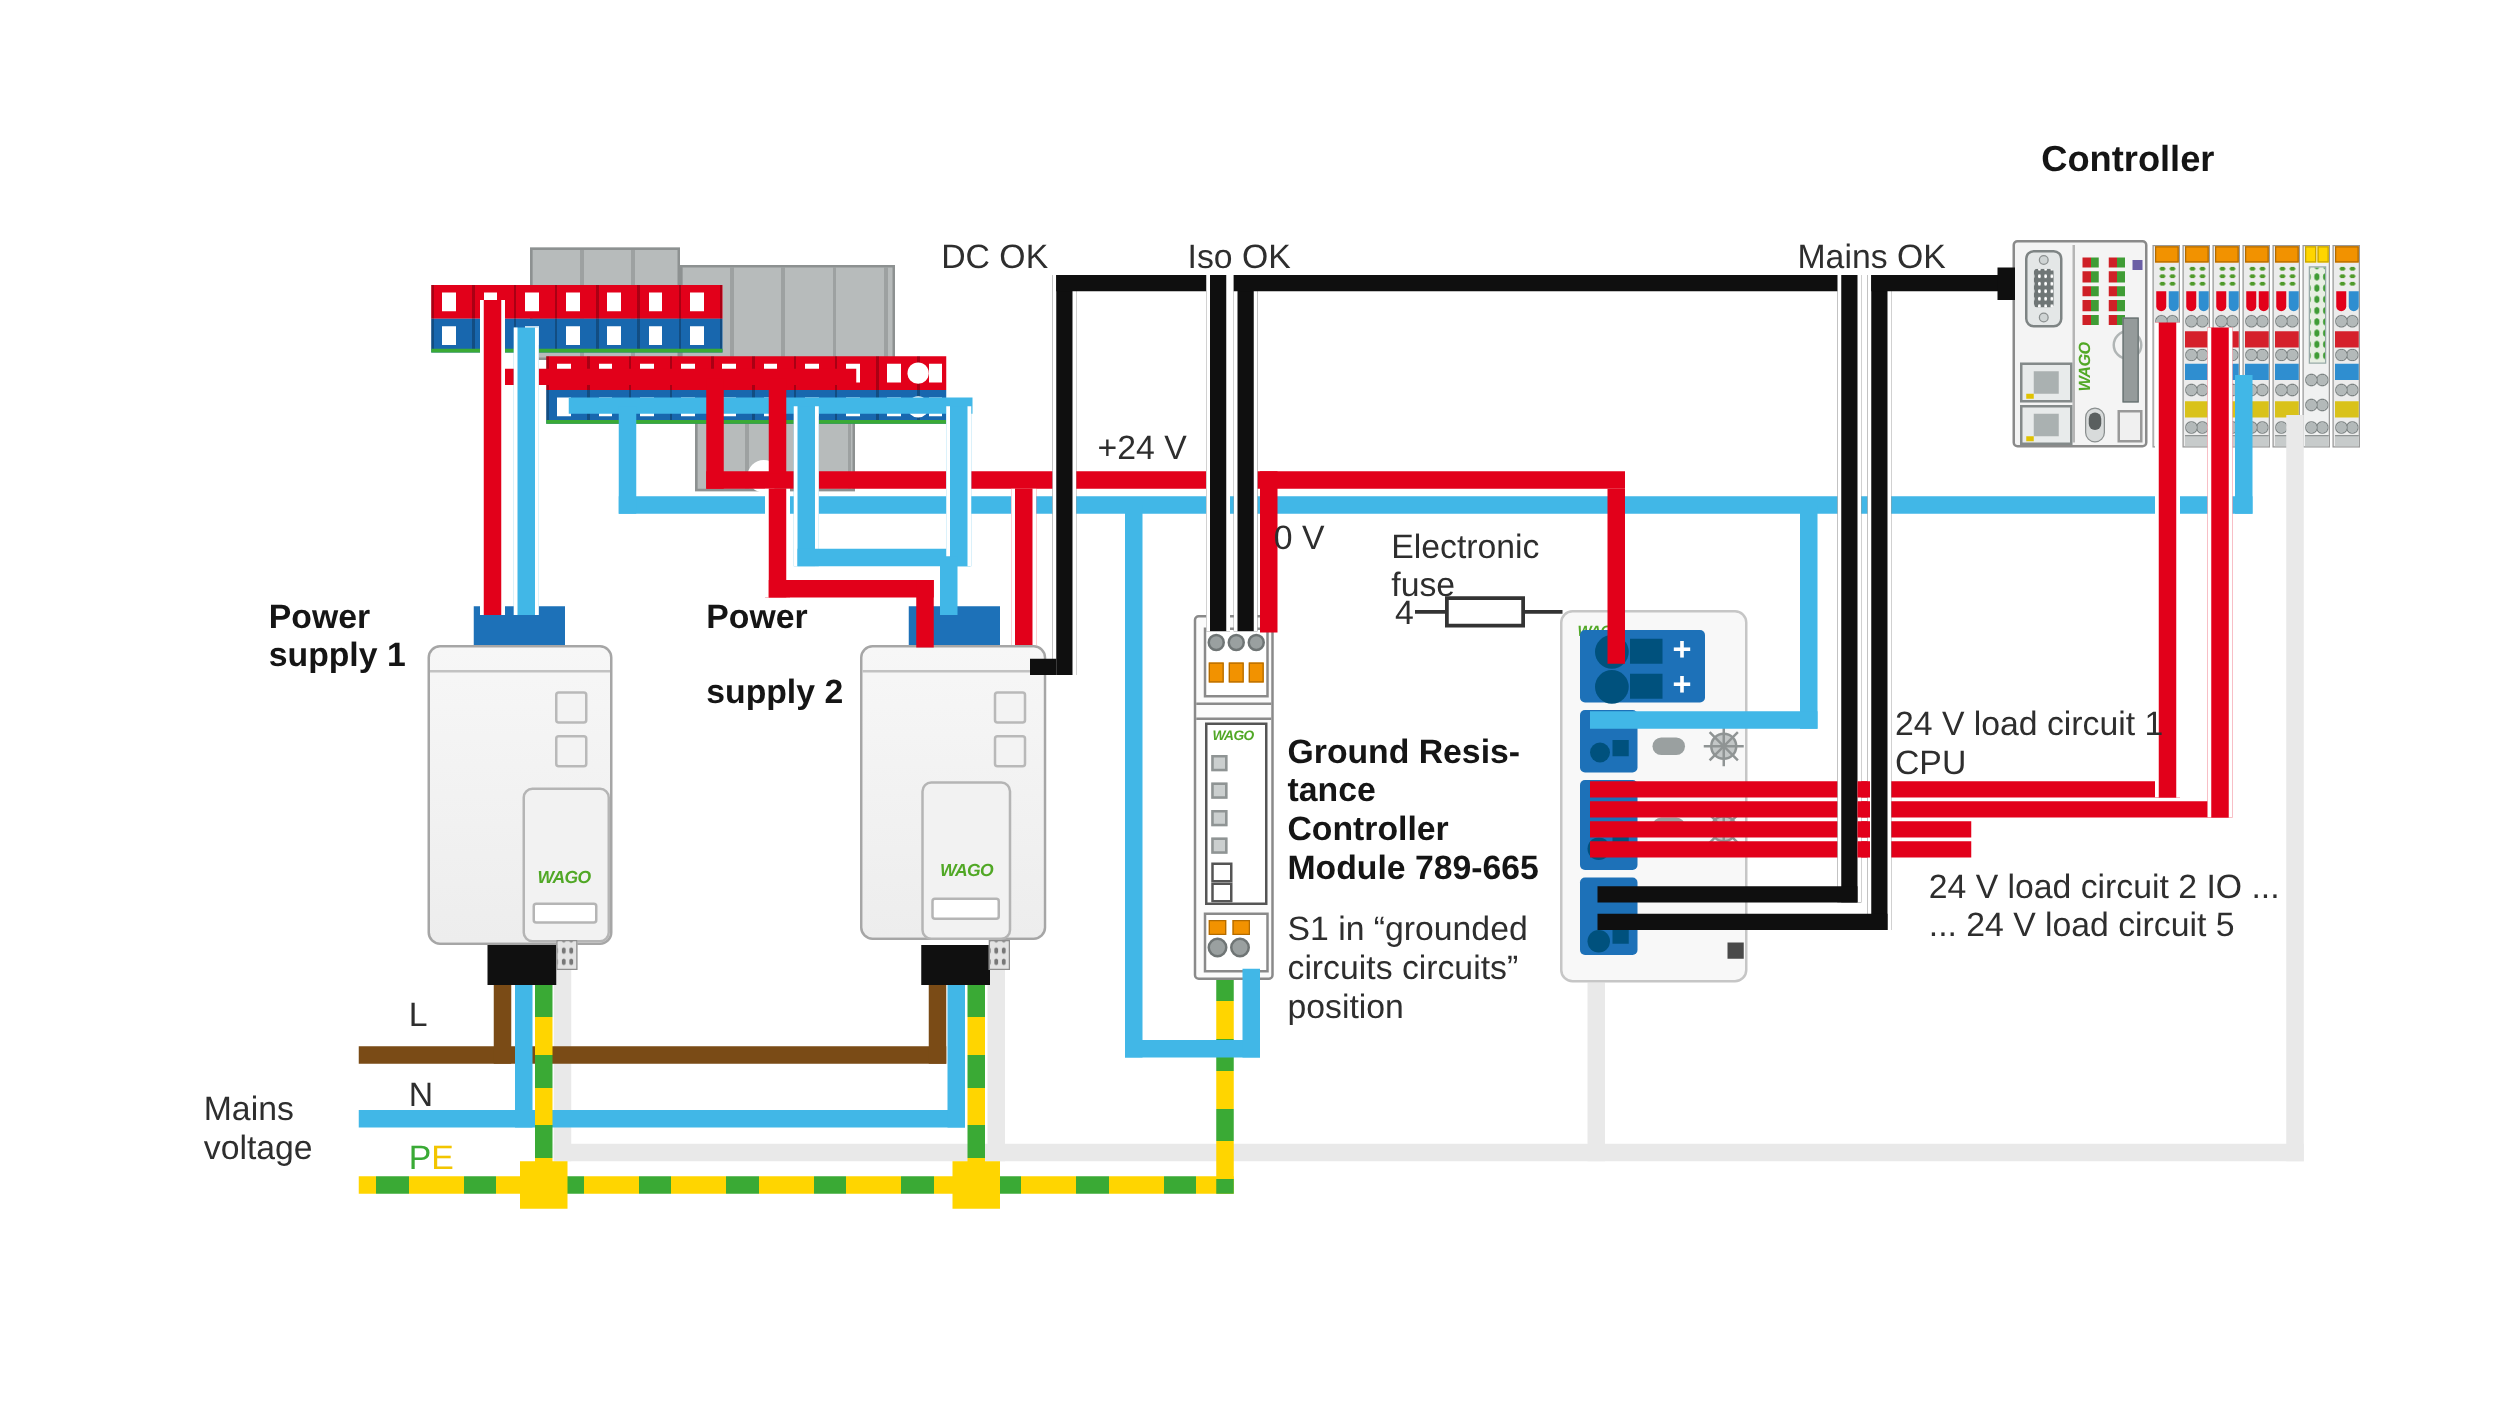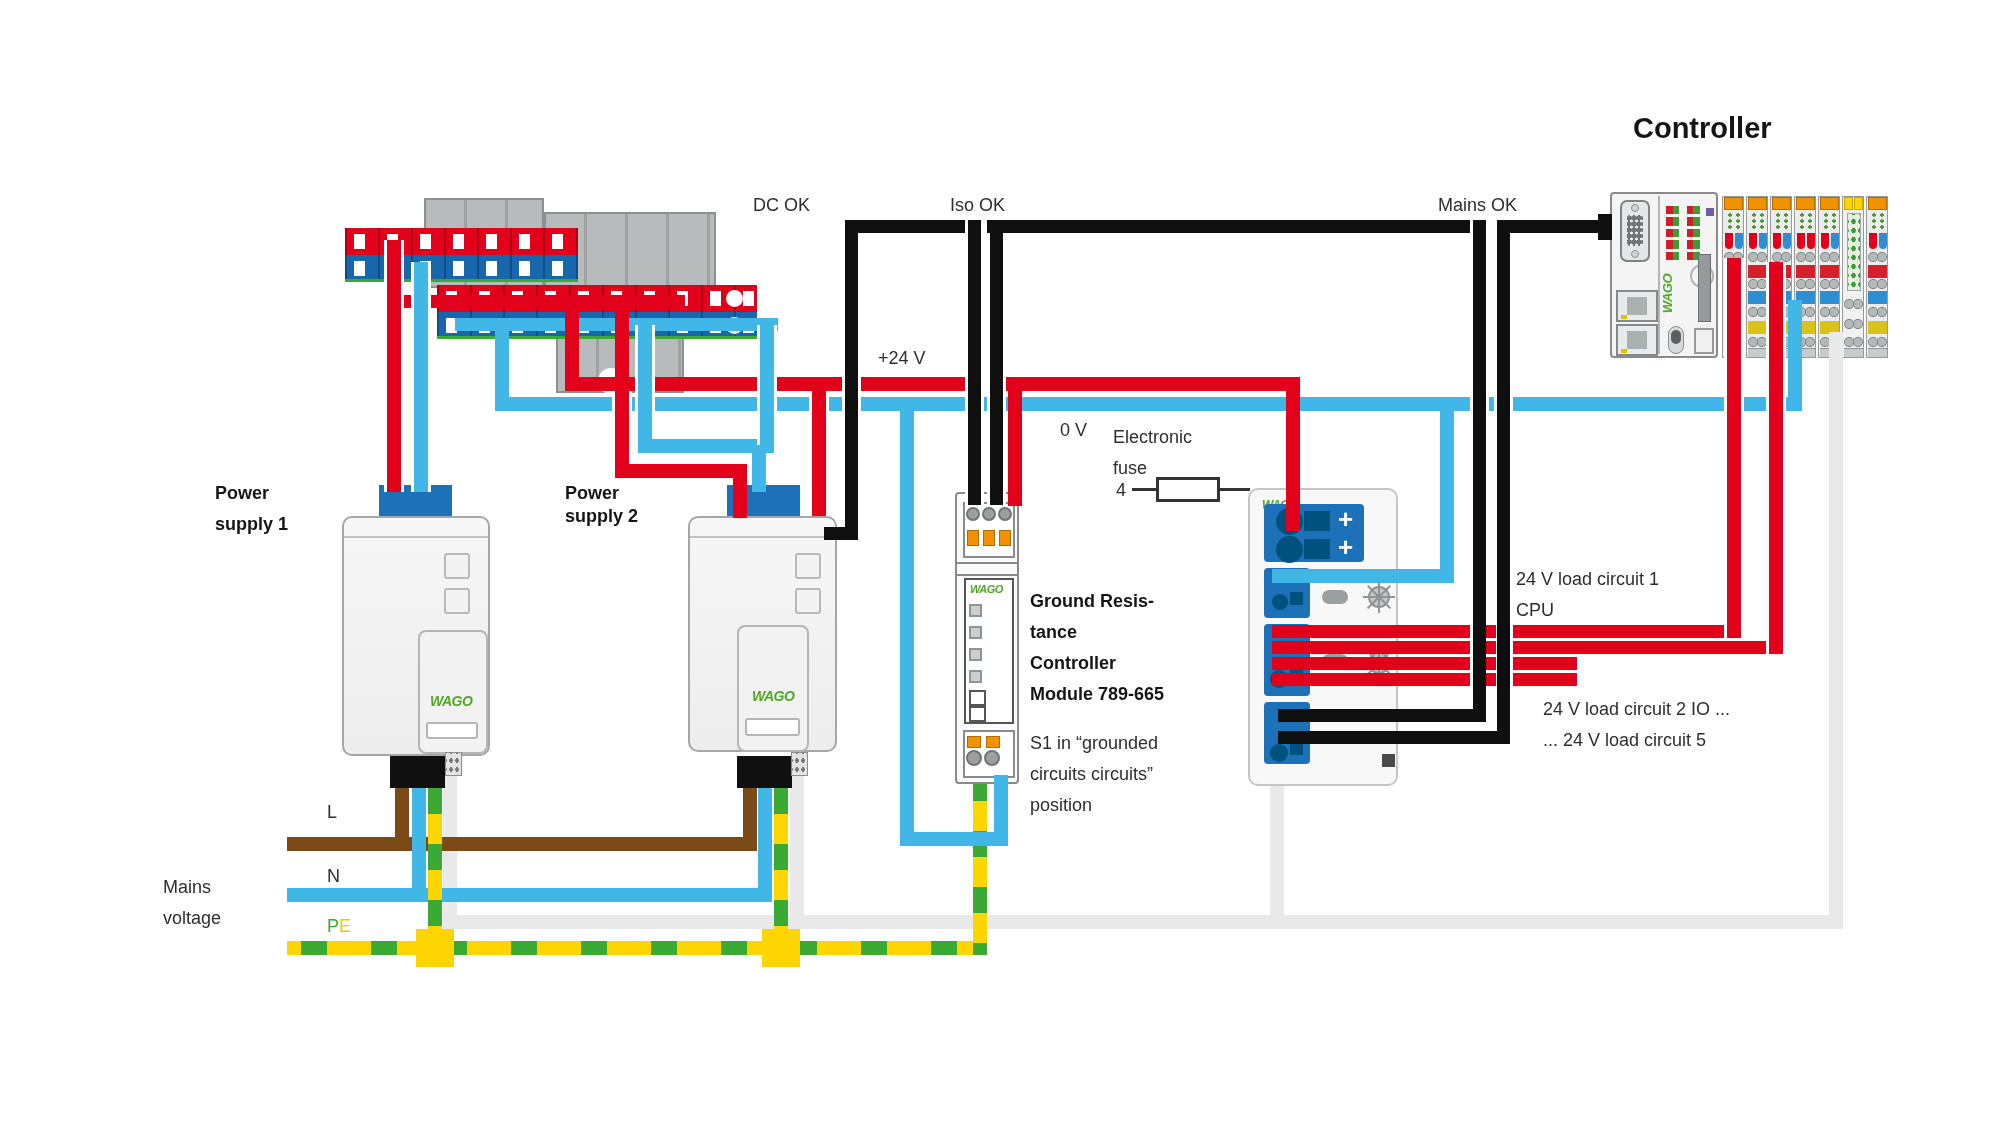--- a/index.html
+++ b/index.html
@@ -9,21 +9,21 @@
   .w{position:absolute}
   .ov{border-left:3px solid #fff;border-right:3px solid #fff}
   .red{background:#e2001a}
   .lblue{background:#41b7e7}
   .blk{background:#0f0f0f}
   .brown{background:#7a4b16}
   .comm{background:#e9e9e9}
   .pev{background:repeating-linear-gradient(180deg,#3aaa35 0 26px,#ffd500 26px 56px)}
   .peh{background:repeating-linear-gradient(90deg,#ffd500 0 14px,#3aaa35 14px 40px,#ffd500 40px 70px)}
   .pej{background:#ffd500}
-  .lbl{position:absolute;font-size:18px;line-height:31px;color:#2e2e2e;white-space:nowrap}
+  .lbl{position:absolute;font-size:27px;line-height:31px;color:#2e2e2e;white-space:nowrap}
   .b{font-weight:700;color:#151515}
   .wago{font-weight:700;font-style:italic;color:#51a826;letter-spacing:-.5px}
   .dev{position:absolute}
   .psbody{position:absolute;background:linear-gradient(#f7f7f7,#ededed);border:2px solid #a6a6a6;border-radius:10px}
   .pshead{position:absolute;border-bottom:2px solid #c2c2c2}
   .pssq{position:absolute;width:26px;height:26px;border:2px solid #b9b9b9;border-radius:3px;background:#f3f3f3}
   .psdoor{position:absolute;background:#f2f2f2;border:2px solid #b5b5b5;border-radius:8px}
   .psslot{position:absolute;background:#fff;border:2px solid #b5b5b5;border-radius:3px}
   .conn{position:absolute;background:#1d71b8}
   .psblk{position:absolute;background:#101010}
@@ -386,28 +386,28 @@
   <div class="dash" style="left:1486px;top:673px;width:10px;height:13px"></div>
 
   <div class="w" style="left:1132px;top:488px;width:118px;height:3px;background:#333"></div>
   <div class="fuse-rect" style="left:1156px;top:477px;width:64px;height:25px"></div>
 
   <div class="lbl" style="left:753px;top:190px">DC OK</div>
   <div class="lbl" style="left:950px;top:190px">Iso OK</div>
   <div class="lbl" style="left:1438px;top:190px">Mains OK</div>
   <div class="lbl b" style="left:1633px;top:113px;font-size:29px">Controller</div>
   <div class="lbl" style="left:878px;top:343px">+24 V</div>
-  <div class="lbl" style="left:1060px;top:415px">0 V</div>
+  <div class="lbl" style="left:1019px;top:415px">0 V</div>
   <div class="lbl" style="left:1113px;top:422px">Electronic</div>
   <div class="lbl" style="left:1113px;top:453px">fuse</div>
   <div class="lbl" style="left:1116px;top:475px">4</div>
   <div class="lbl b" style="left:215px;top:478px">Power</div>
   <div class="lbl b" style="left:215px;top:509px">supply 1</div>
   <div class="lbl b" style="left:565px;top:478px">Power</div>
-  <div class="lbl b" style="left:565px;top:501px">supply 2</div>
+  <div class="lbl b" style="left:565px;top:538px">supply 2</div>
   <div class="lbl b" style="left:1030px;top:586px">Ground Resis-</div>
   <div class="lbl b" style="left:1030px;top:617px">tance</div>
   <div class="lbl b" style="left:1030px;top:648px">Controller</div>
   <div class="lbl b" style="left:1030px;top:679px">Module 789-665</div>
   <div class="lbl" style="left:1030px;top:728px">S1 in “grounded</div>
   <div class="lbl" style="left:1030px;top:759px">circuits circuits”</div>
   <div class="lbl" style="left:1030px;top:790px">position</div>
   <div class="lbl" style="left:1516px;top:564px">24 V load circuit 1</div>
   <div class="lbl" style="left:1516px;top:595px">CPU</div>
   <div class="lbl" style="left:1543px;top:694px">24 V load circuit 2 IO ...</div>

